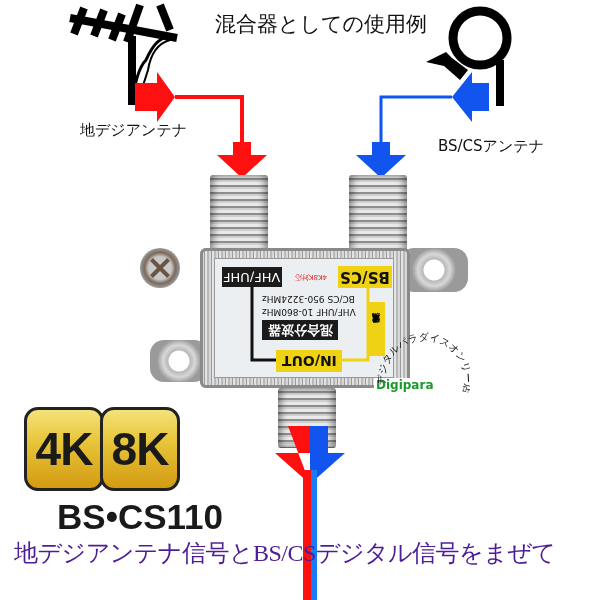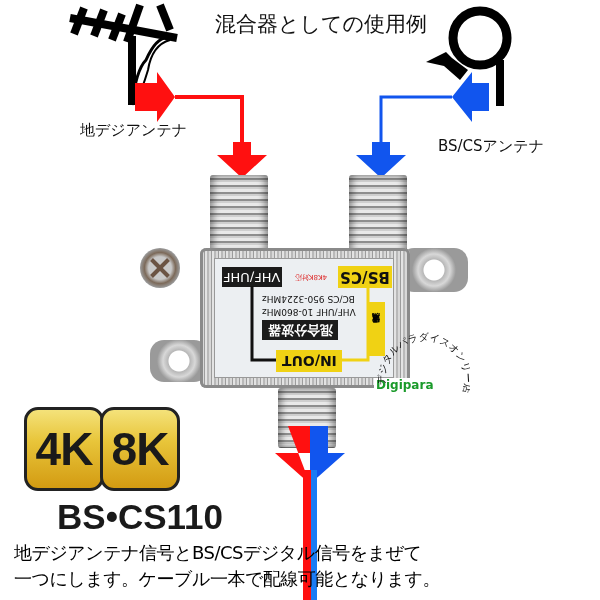--- a/index.html
+++ b/index.html
@@ -1,20 +1,20 @@
 <!DOCTYPE html>
 <html><head>
 <meta charset="utf-8">
 <style>
   html,body{margin:0;padding:0;background:#fff;}
   body{width:600px;height:600px;position:relative;overflow:hidden;font-family:"DejaVu Sans","Liberation Sans",sans-serif;}
   .abs{position:absolute;}
   .title{left:208px;top:10px;font-size:21px;color:#111;white-space:nowrap;letter-spacing:0px;margin-left:7px;}
   .lbl{font-size:15px;color:#111;white-space:nowrap;}
-  .caption{left:14px;top:540px;font-size:18px;line-height:26px;color:#000000;white-space:nowrap;letter-spacing:-0.5px;}
+  .caption{left:14px;top:540px;font-size:24px;line-height:26px;color:#4c1d95;white-space:nowrap;letter-spacing:-0.5px;font-family:Liberation Serif, serif;}
   .badge-wrap{left:24px;top:407px;}
   .kbox{position:absolute;top:0;width:80px;height:84px;border-radius:14px;border:3px solid #222;
         background:linear-gradient(180deg,#f4e27a 0%,#e8c53a 40%,#d39b12 100%);
         display:flex;align-items:center;justify-content:center;box-sizing:border-box;}
   .ktext{font-family:"Liberation Sans",sans-serif;font-weight:bold;font-size:46px;color:#1a1a1a;letter-spacing:-1px;}
   .bscs{position:absolute;left:0;top:90px;width:168px;text-align:center;font-family:"Liberation Sans",sans-serif;font-weight:bold;font-size:35px;color:#1a1a1a;letter-spacing:0px;margin-left:32px;}
   .device-body{left:200px;top:248px;width:210px;height:140px;border-radius:6px;
         background:repeating-linear-gradient(90deg,#b9b9b9 0 2px,#d8d8d8 2px 4px,#9c9c9c 4px 5px,#e3e3e3 5px 7px);
         box-shadow:inset 0 0 0 3px #8a8a8a;}
   .label-plate{left:214px;top:258px;width:178px;height:118px;background:#eceff2;border:1px solid #999;}
@@ -122,14 +122,13 @@
       <span class="ktext">4K</span>
     </div>
   <div class="kbox" style="left:76px;">
       <span class="ktext">8K</span>
     </div>
   <div class="bscs">BS•CS110</div>
 </div>
 
 <div class="abs caption">
   <div>地デジアンテナ信号とBS/CSデジタル信号をまぜて</div>
-  <div>一つにします。ケーブル一本で配線可能となります。</div>
 </div>
 
 </body></html>

